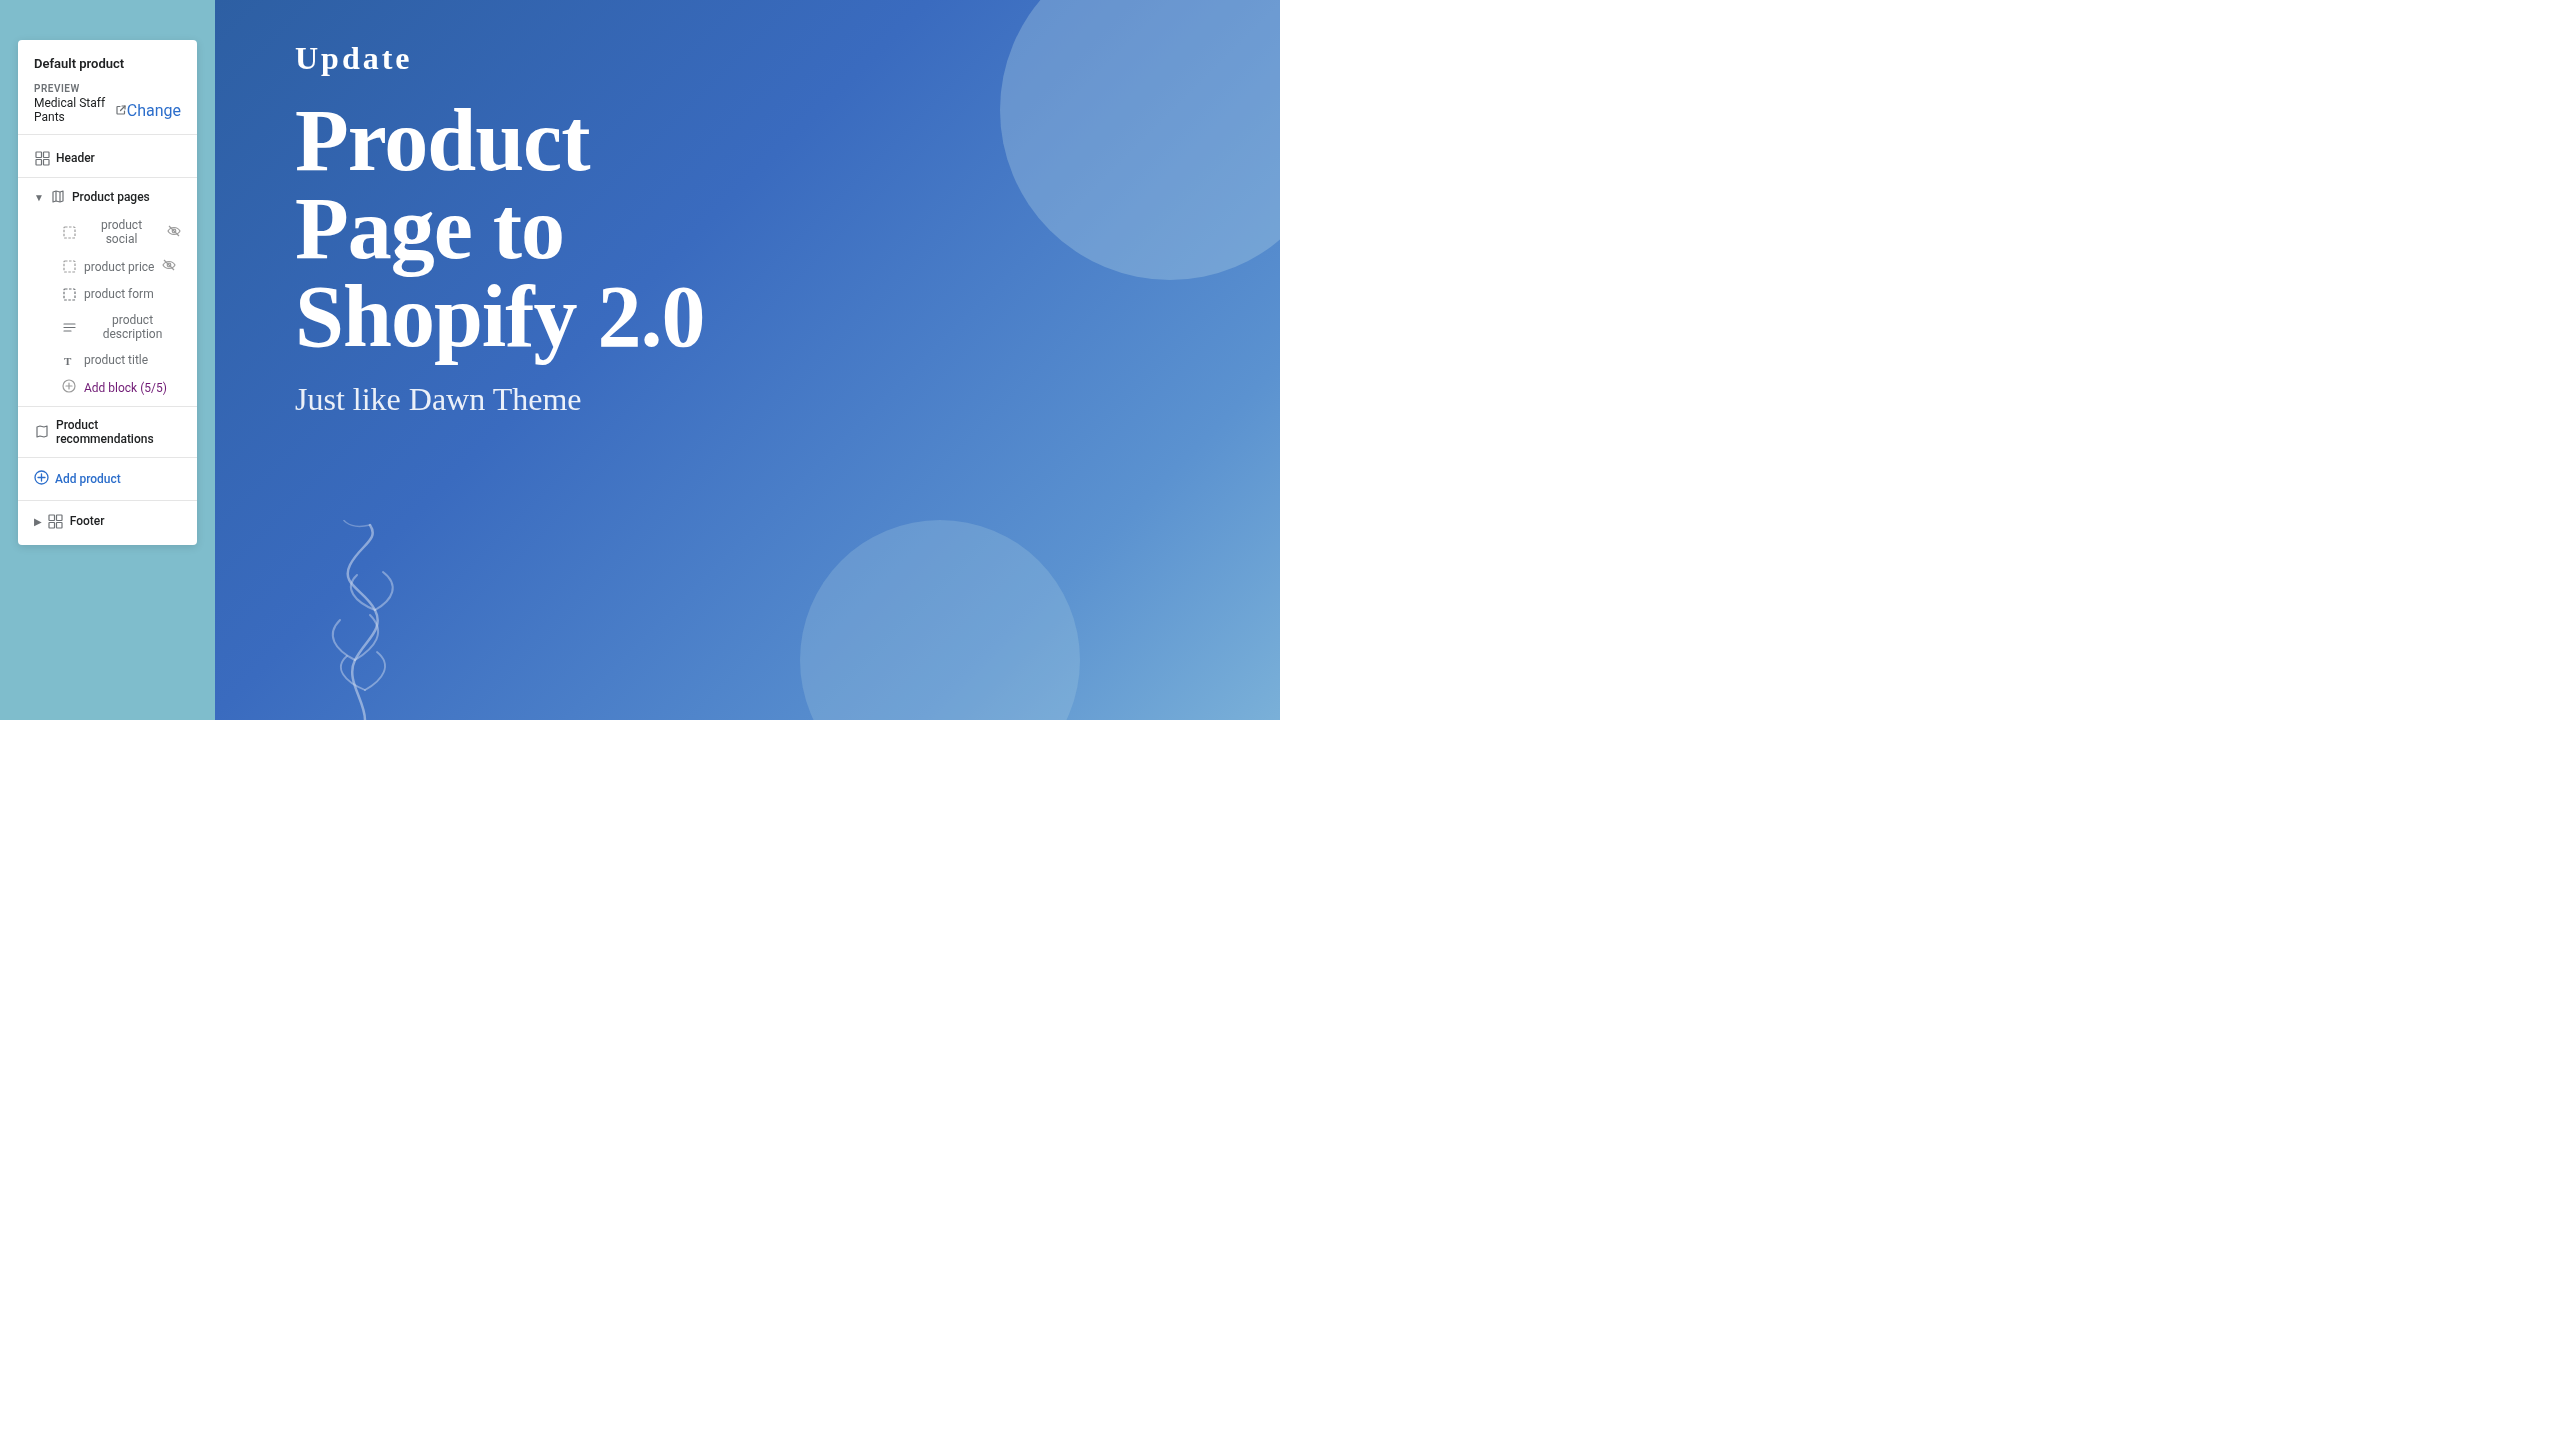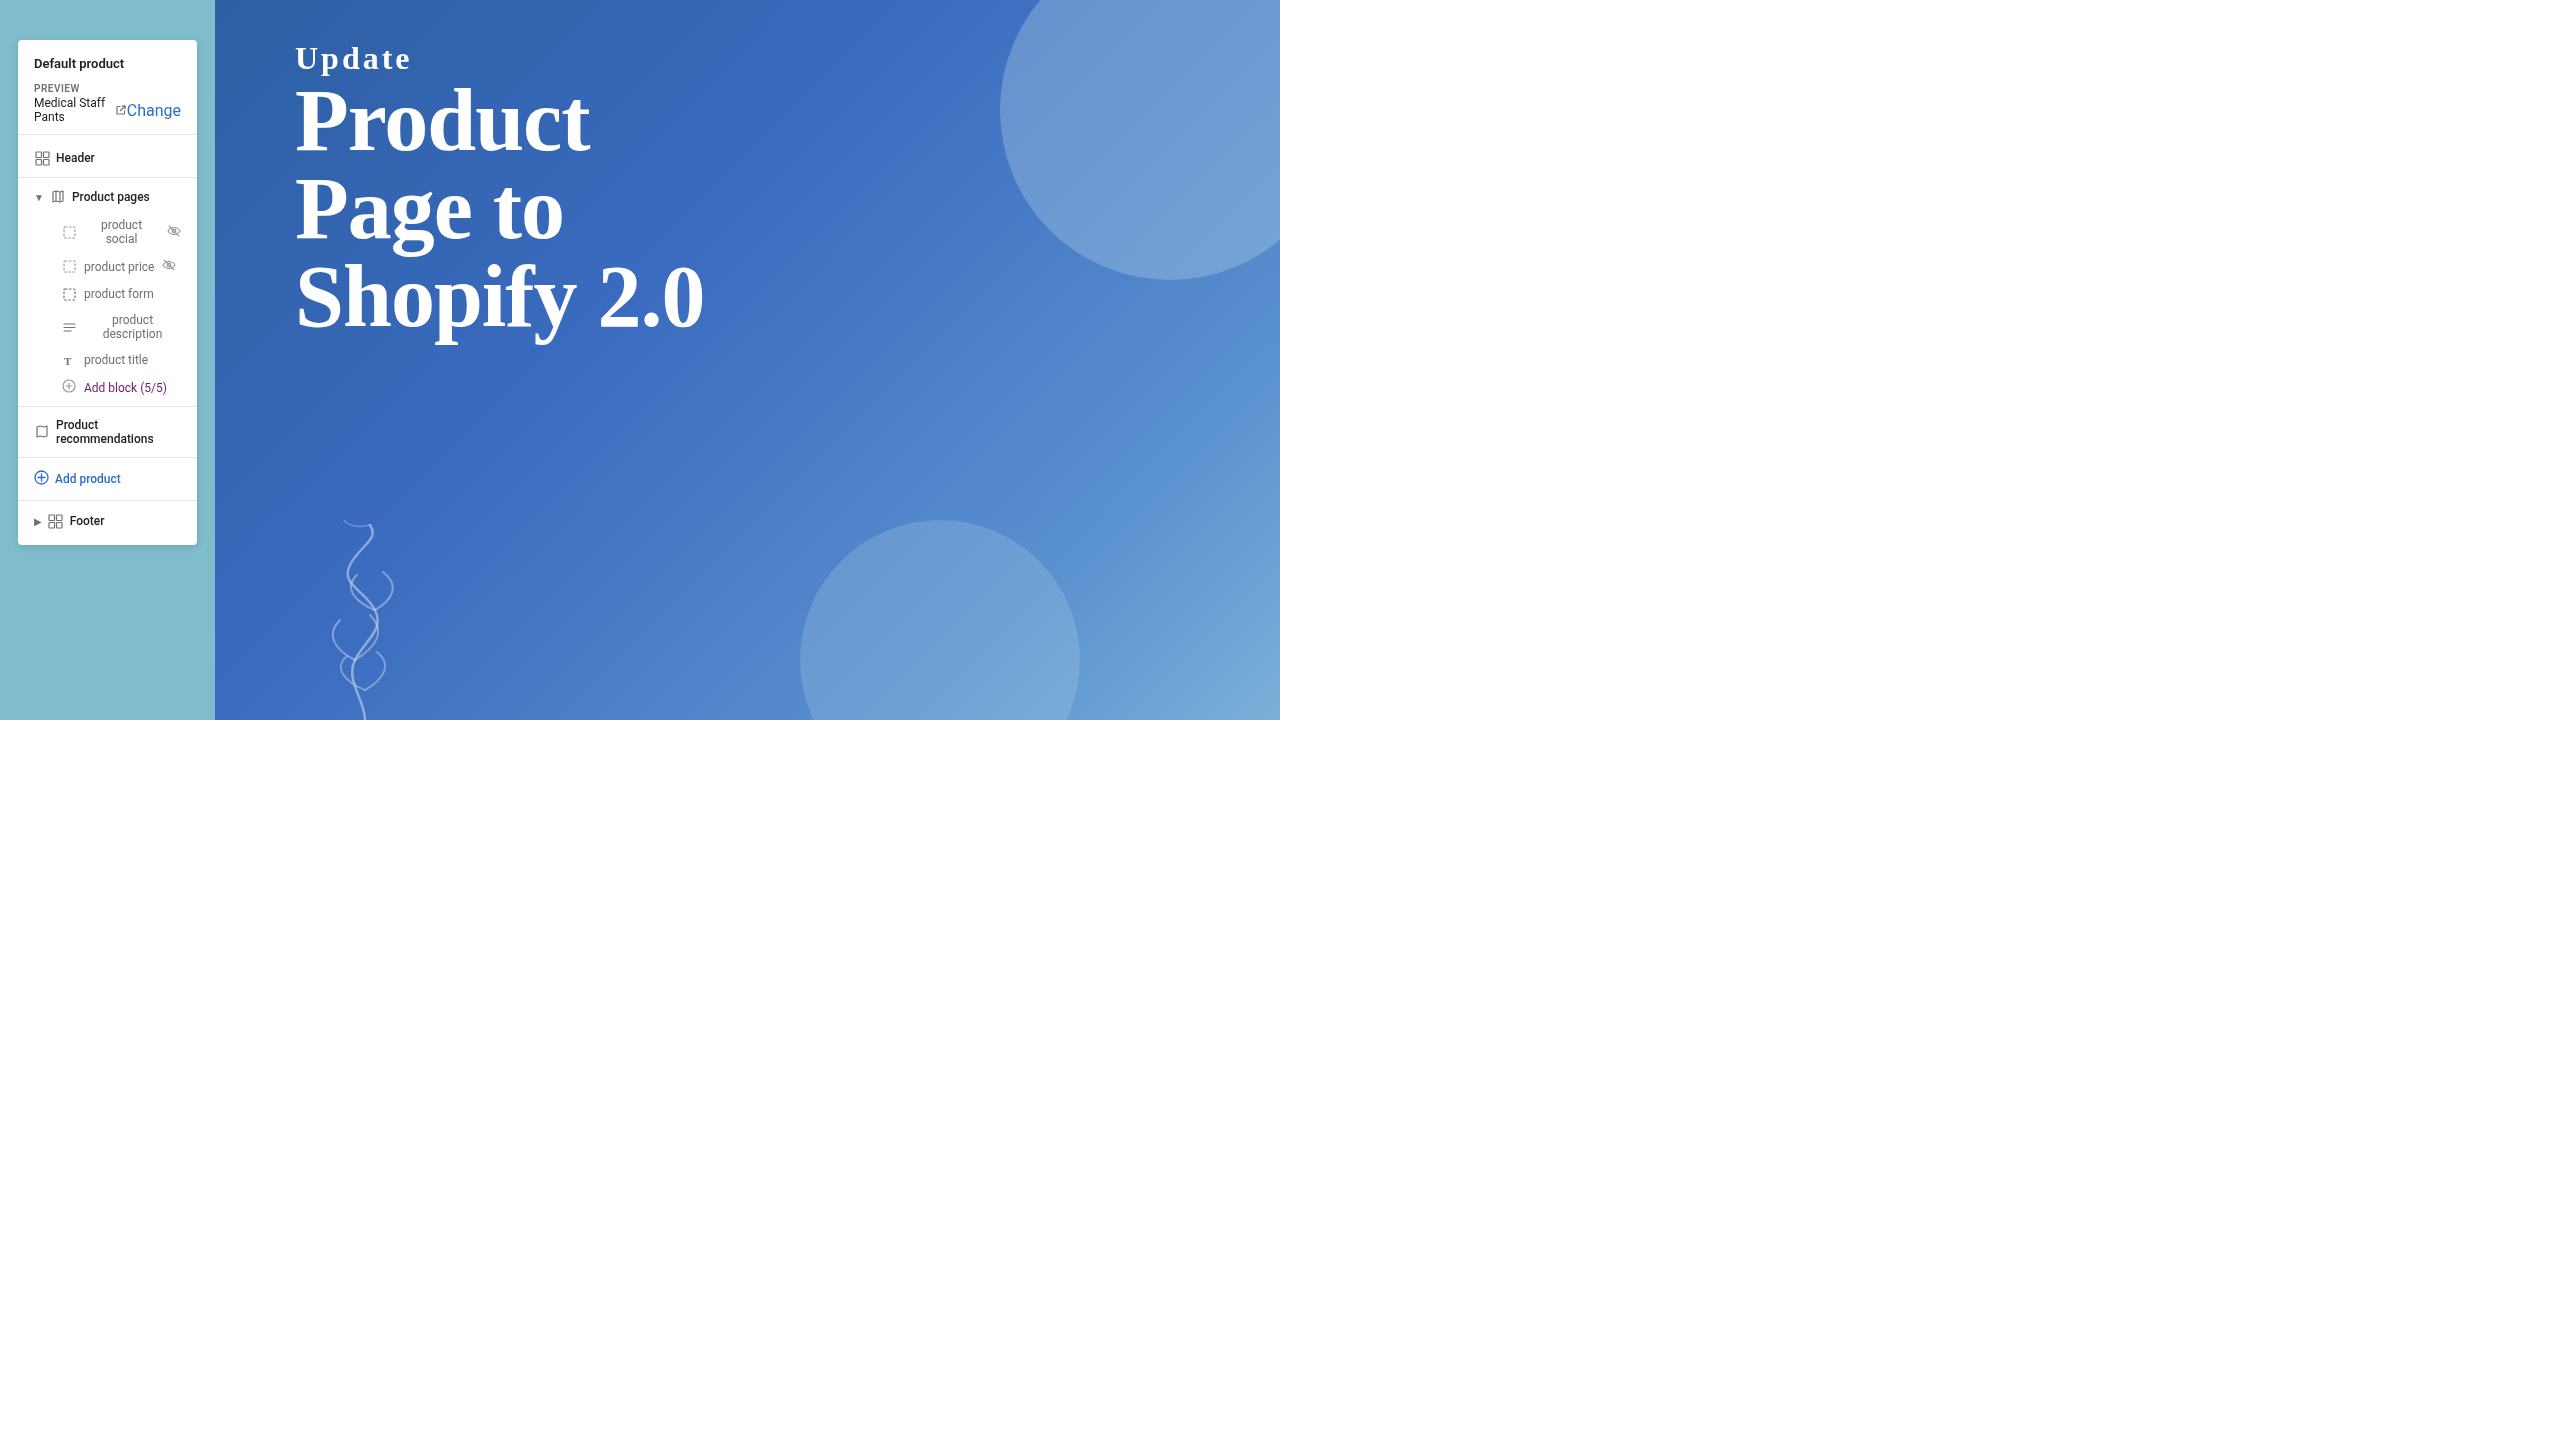--- a/index.html
+++ b/index.html
@@ -226,21 +226,21 @@
     .hero-text {
       position: relative;
       z-index: 2;
     }
 
     .update-label {
       font-size: 32px;
       font-weight: 700;
       color: #fff;
       letter-spacing: 3px;
-      margin-bottom: 0;
+      margin-bottom: 20px;
       font-family: Georgia, 'Times New Roman', serif;
     }
 
     .main-headline {
       font-size: 88px;
       font-weight: 900;
       color: #fff;
       line-height: 1.0;
       letter-spacing: -1px;
       margin-bottom: 10px;
@@ -440,20 +440,21 @@
   <div class="circle-decoration"></div>
   <div class="circle-decoration-2"></div>
 
   <div class="hero-text">
     <div class="update-label">Update</div>
     <div class="main-headline">
       <span>Product</span><br>
       <span>Page to</span><br>
       <span>Shopify 2.0</span>
     </div>
+    <div class="sub-headline">Just like Dawn Theme</div>
   </div>
 
   <svg class="seaweed-decoration" viewBox="0 0 100 200" fill="none" xmlns="http://www.w3.org/2000/svg">
     <path d="M50 200 C50 180 30 160 40 140 C50 120 70 110 60 90 C50 70 25 65 35 45 C45 25 65 20 55 5" stroke="rgba(255,255,255,0.6)" stroke-width="2.5" fill="none" stroke-linecap="round"></path>
     <path d="M40 140 C20 130 10 115 25 100" stroke="rgba(255,255,255,0.5)" stroke-width="2" fill="none" stroke-linecap="round"></path>
     <path d="M40 140 C60 128 72 112 55 95" stroke="rgba(255,255,255,0.5)" stroke-width="2" fill="none" stroke-linecap="round"></path>
     <path d="M60 90 C40 82 28 68 42 55" stroke="rgba(255,255,255,0.5)" stroke-width="2" fill="none" stroke-linecap="round"></path>
     <path d="M60 90 C78 80 85 65 68 52" stroke="rgba(255,255,255,0.5)" stroke-width="2" fill="none" stroke-linecap="round"></path>
     <path d="M55 5 C35 10 20 0 30 -15" stroke="rgba(255,255,255,0.4)" stroke-width="1.5" fill="none" stroke-linecap="round"></path>
     <path d="M50 170 C30 162 18 148 32 136" stroke="rgba(255,255,255,0.5)" stroke-width="1.8" fill="none" stroke-linecap="round"></path>

